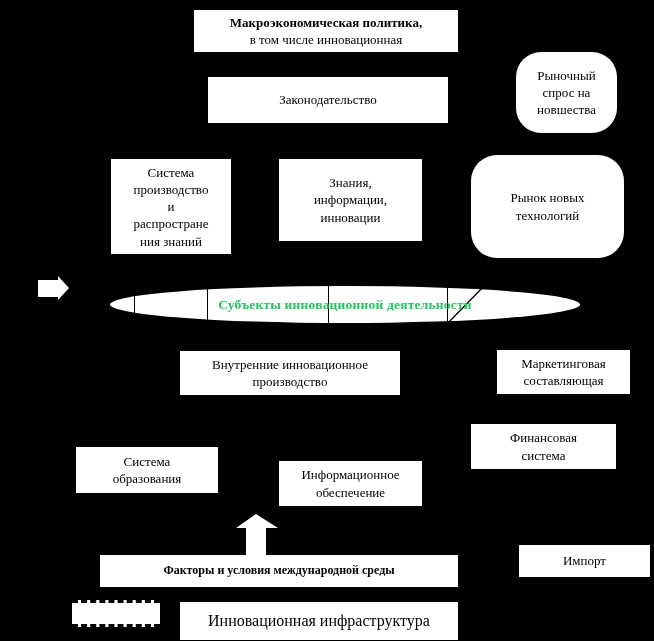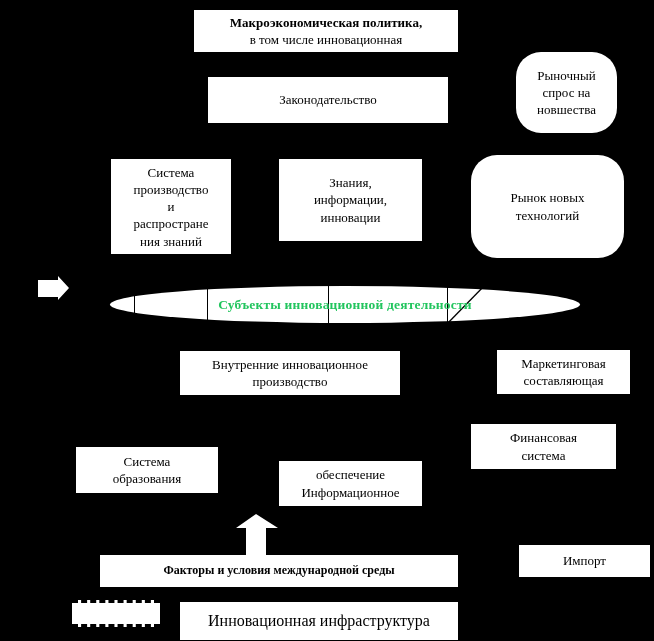--- a/index.html
+++ b/index.html
@@ -192,22 +192,22 @@
 
   <div class="node" style="left:76px; top:447px; width:142px; height:46px;">
     <span class="lines">
       <span class="l">Система</span>
       <span class="l">образования</span>
     </span>
   </div>
 
   <div class="node" style="left:279px; top:461px; width:143px; height:45px;">
     <span class="lines">
+      <span class="l">Информационное</span>
       <span class="l">обеспечение</span>
-      <span class="l">Информационное</span>
     </span>
   </div>
 
   <svg id="up-arrow" viewBox="0 0 48 42">
     <polygon points="23,0 45,14 33,14 33,42 13,42 13,14 3,14" fill="#ffffff"></polygon>
   </svg>
 
   <div class="node bold" style="left:100px; top:555px; width:358px; height:32px; font-size:12px;">
     <span class="lines">
       <span class="l">Факторы и условия международной среды</span>

